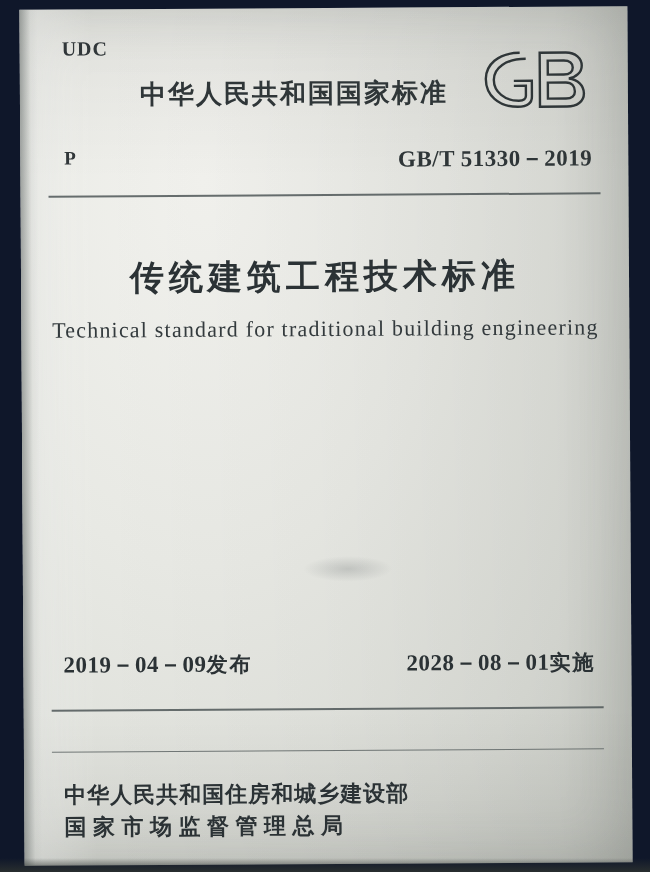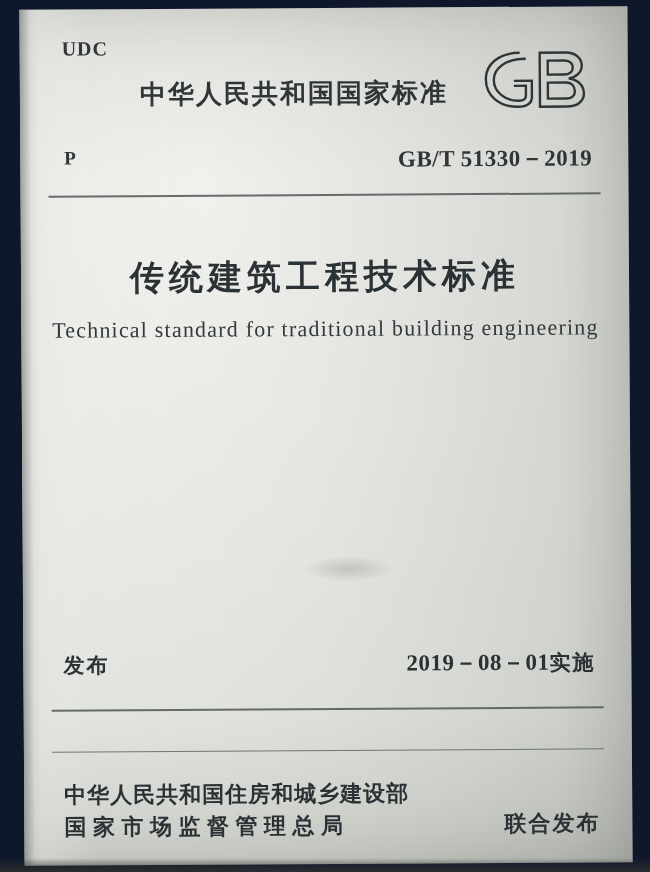--- a/index.html
+++ b/index.html
@@ -247,35 +247,35 @@
       </svg>
     </div>
 
     <div class="rule rule-top thick"></div>
 
     <div class="title-cn">传统建筑工程技术标准</div>
     <div class="title-en">Technical standard for traditional building engineering</div>
 
     <div class="dates">
       <div class="date-group">
+        <span class="date-num">2019－04－09</span>
         <span class="date-word">发布</span>
       </div>
       <div class="date-group">
-        <span class="date-num">2019－08－01</span>
+        <span class="date-num">2028－08－01</span>
         <span class="date-word">实施</span>
       </div>
     </div>
 
     <div class="rule rule-bottom thick"></div>
     <div class="rule rule-foot"></div>
 
     <div class="publisher">
       <div class="pub-lines">
         <div class="pub-line-1">中华人民共和国住房和城乡建设部</div>
         <div class="pub-line-2">国家市场监督管理总局</div>
       </div>
-      <div class="pub-joint">联合发布</div>
     </div>
 
   </div>
 
   <div class="bottom-edge"></div>
 </div>
 
 </body></html>

